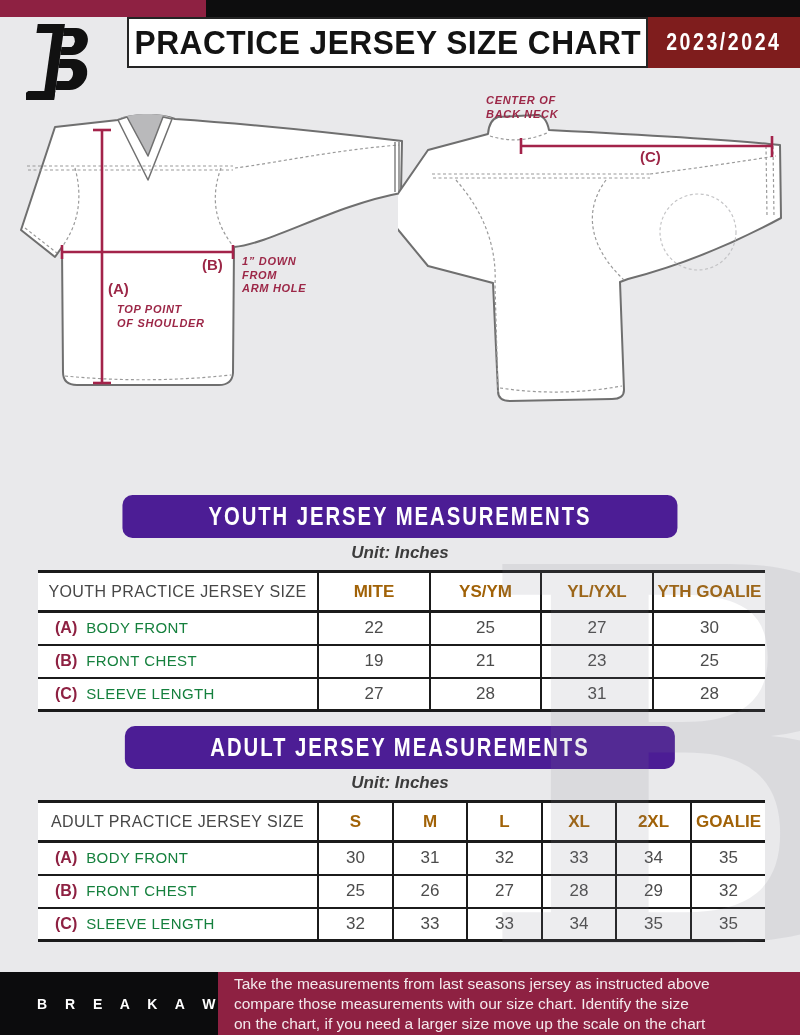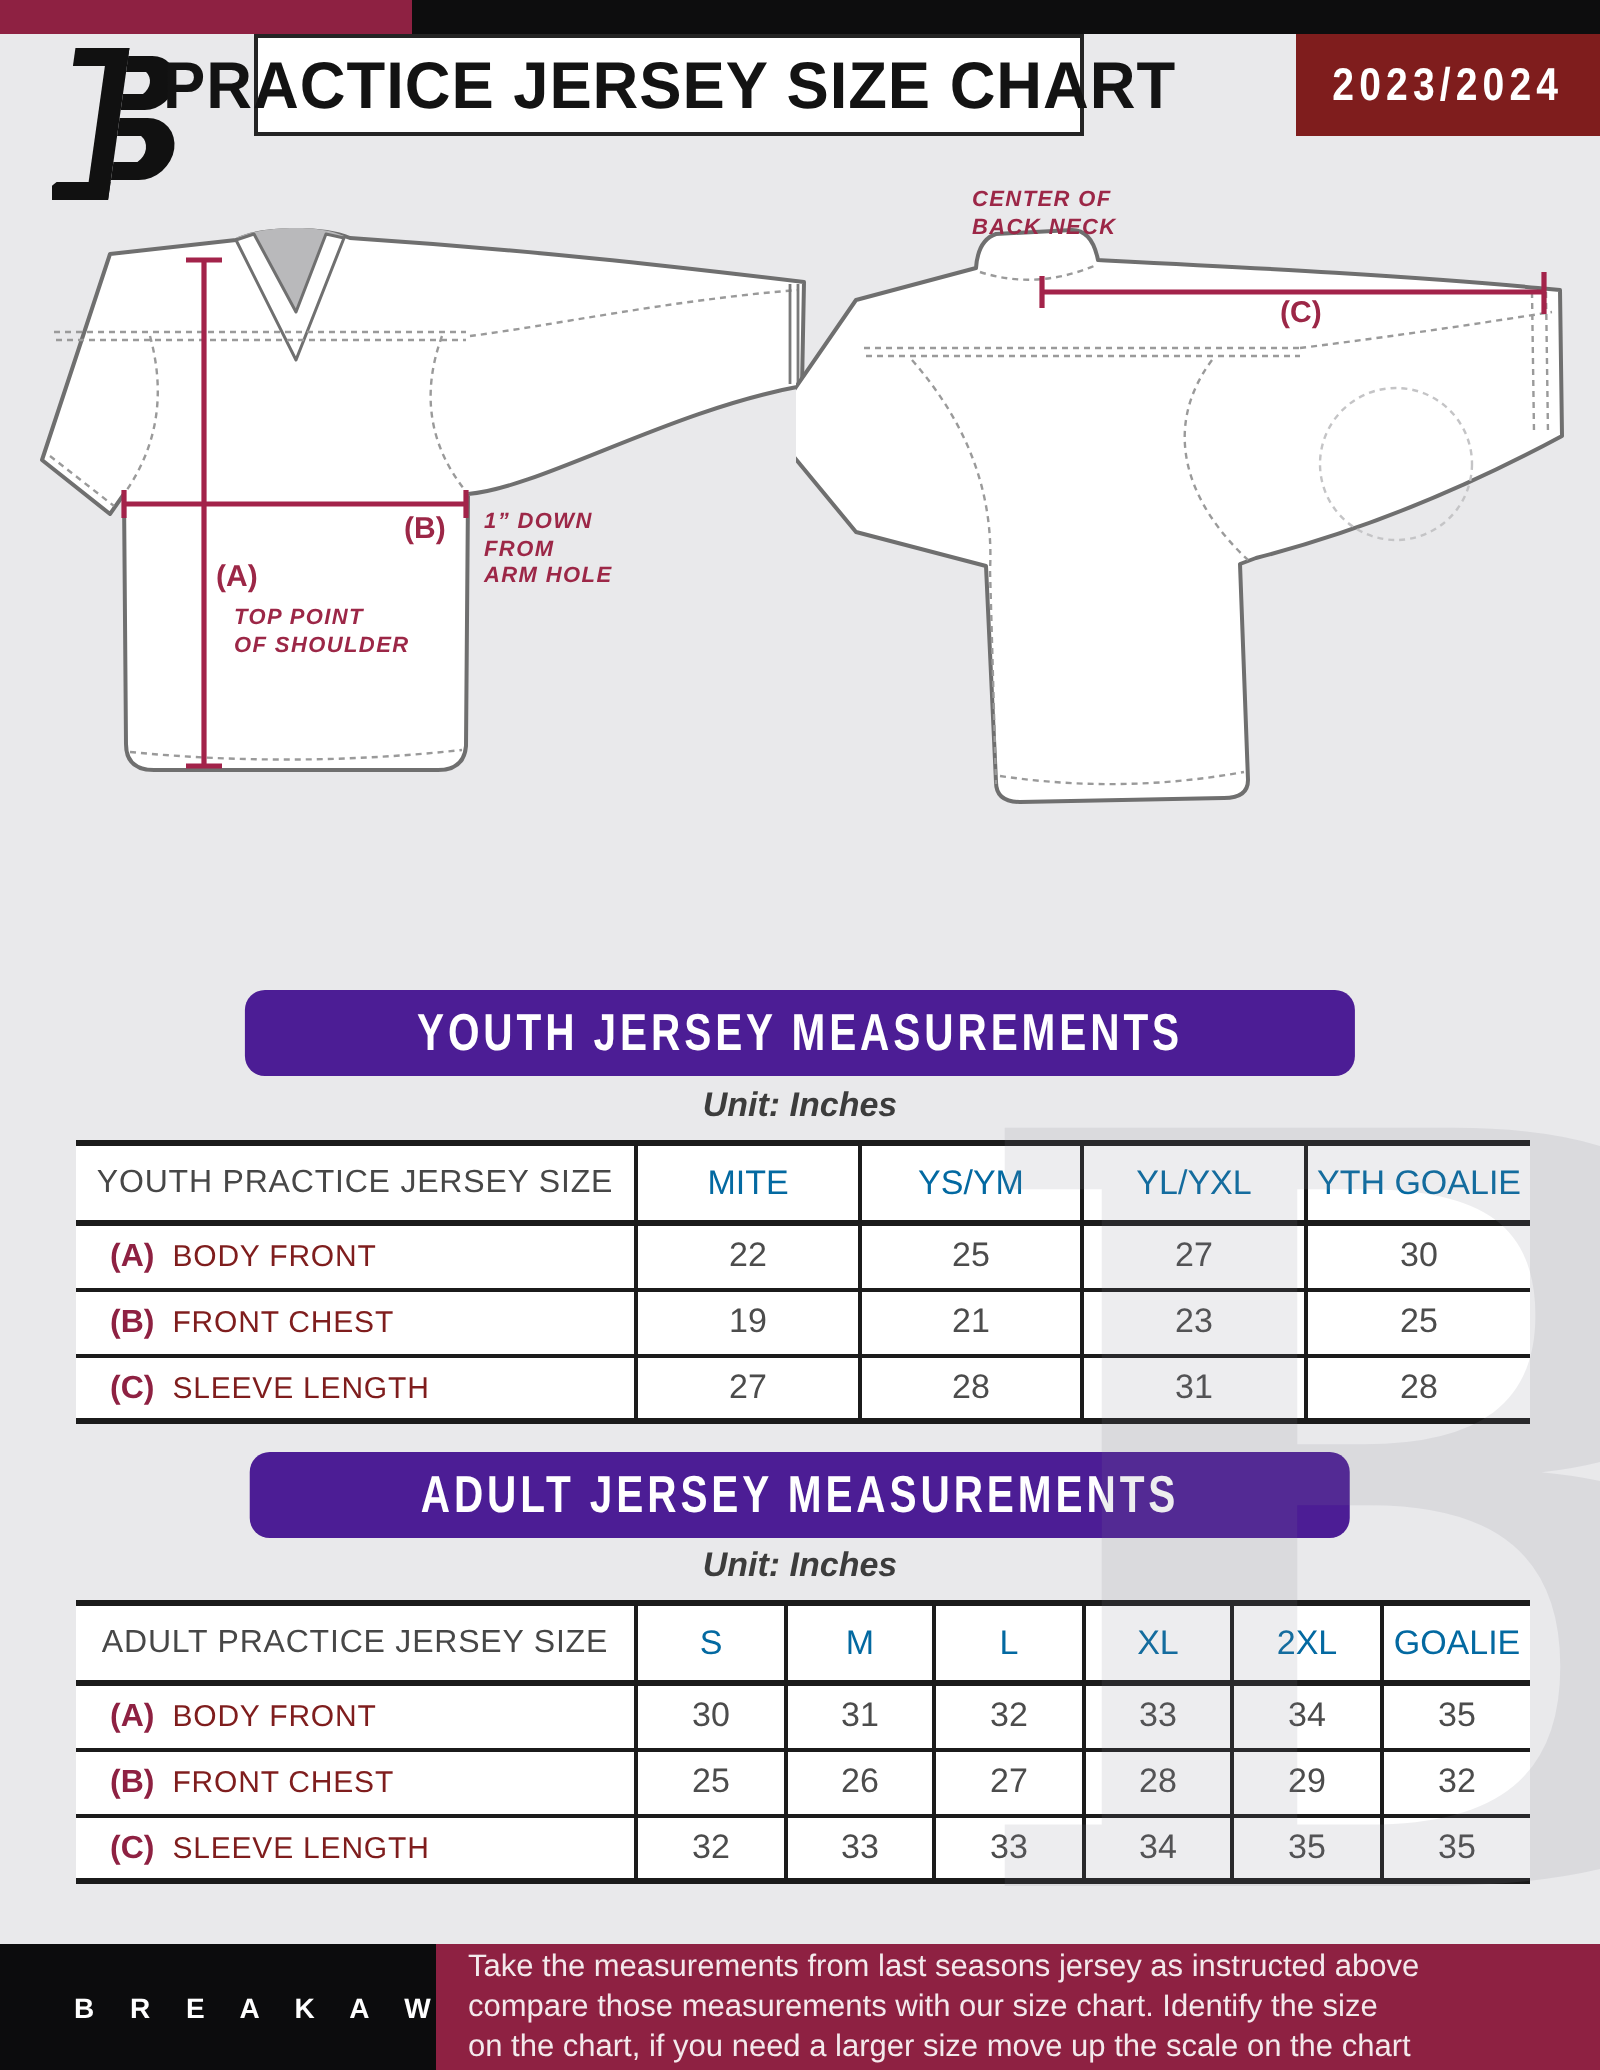--- a/index.html
+++ b/index.html
@@ -2,21 +2,21 @@
 <html><head>
 <meta charset="utf-8">
 <style>
   * { margin:0; padding:0; box-sizing:border-box; }
   body { background:#cfcfd2; font-family:"Liberation Sans", sans-serif; }
   .page { position:relative; width:800px; height:1035px; background:#e9e9eb; overflow:hidden; margin:0 auto; }
 
   
   .strip-maroon { position:absolute; left:0; top:0; width:206px; height:17px; background:#8e2142; }
   .strip-black  { position:absolute; left:206px; top:0; width:594px; height:17px; background:#0d0d0e; }
-  .title-box { position:absolute; left:127px; top:17px; width:415px; height:51px; background:#ffffff;
+  .title-box { position:absolute; left:127px; top:17px; width:521px; height:51px; background:#ffffff;
                border:2px solid #242424; display:flex; align-items:center; justify-content:center; z-index:3; }
   .title-box .t { font-size:33px; font-weight:800; color:#131313; white-space:nowrap;
                   display:inline-block; transform:scaleX(0.96); letter-spacing:0.5px; }
   .season-box { position:absolute; left:648px; top:17px; width:152px; height:51px; background:#7f1d1d;
                 display:flex; align-items:center; justify-content:center; z-index:3; }
   .season-box .t { font-size:23px; font-weight:700; color:#fff; letter-spacing:3px;
                    display:inline-block; transform:scaleX(0.85); white-space:nowrap; }
   .logo-main { position:absolute; left:26px; top:22px; z-index:3; }
 
   
@@ -45,28 +45,28 @@
   .unit-adult { top:773px; }
 
   
   table.size-table { position:absolute; left:38px; width:727px; border-collapse:collapse; table-layout:fixed;
                      background:#fff; z-index:2; border-top:3px solid #1b1b1b; border-bottom:3px solid #1b1b1b; }
   .youth-table { top:570px;padding-left:43px; }
   .adult-table { top:800px; }
   .size-table th, .size-table td { text-align:center; vertical-align:middle; }
   .size-table thead tr { height:40px; }
   .size-table tbody tr { height:33px; }
-  .size-table thead th { border-bottom:3px solid #1b1b1b; font-size:17px; font-weight:400; color:#0369a1; }
+  .size-table thead th { border-bottom:3px solid #1b1b1b; font-size:17px; font-weight:700; color:#a16207; }
   .size-table thead th.first { font-weight:400; color:#474747; font-size:16px; letter-spacing:0.4px; }
   .size-table tbody tr:not(:last-child) td { border-bottom:2px solid #1b1b1b; }
   .size-table th + th, .size-table td + td { border-left:2px solid #1b1b1b; }
   .size-table td { font-size:17px; color:#4c4c4c; }
   .size-table td.first { text-align:left; padding-left:17px; }
   .rk { font-weight:700; font-size:16px; color:#8e2142; }
-  .rl { font-size:15px; color:#7f1d1d; letter-spacing:0.4px; margin-left:9px; }
+  .rl { font-size:15px; color:#15803d; letter-spacing:0.4px; margin-left:9px; }
 
   
   .watermark { position:absolute; left:478px; top:548px; font-family:"DejaVu Serif", serif; font-weight:700;
                font-size:520px; line-height:0.82; color:rgba(130,130,140,0.14); z-index:5; pointer-events:none; }
 
   
   .footer-black { position:absolute; left:0; top:972px; width:218px; height:63px; background:#0c0c0d;
                   display:flex; align-items:center; padding-left:24px; gap:13px; z-index:6; }
   .footer-brand { color:#ffffff; font-size:14px; font-weight:700; letter-spacing:7px; white-space:nowrap; }
   .footer-maroon { position:absolute; left:218px; top:972px; width:582px; height:63px; background:#8e2142;

